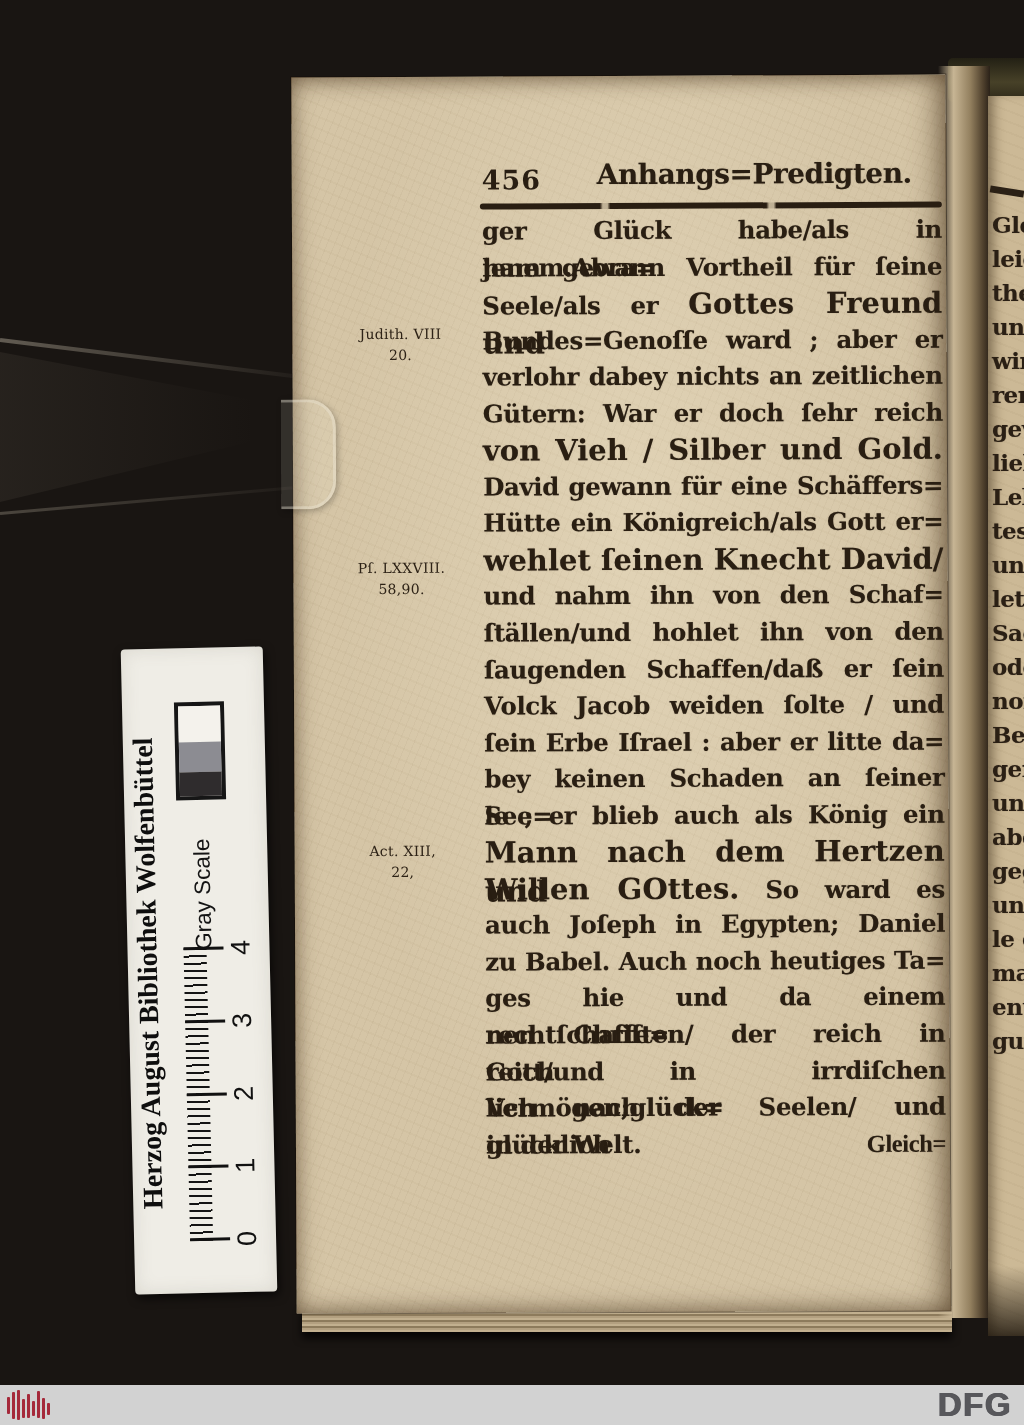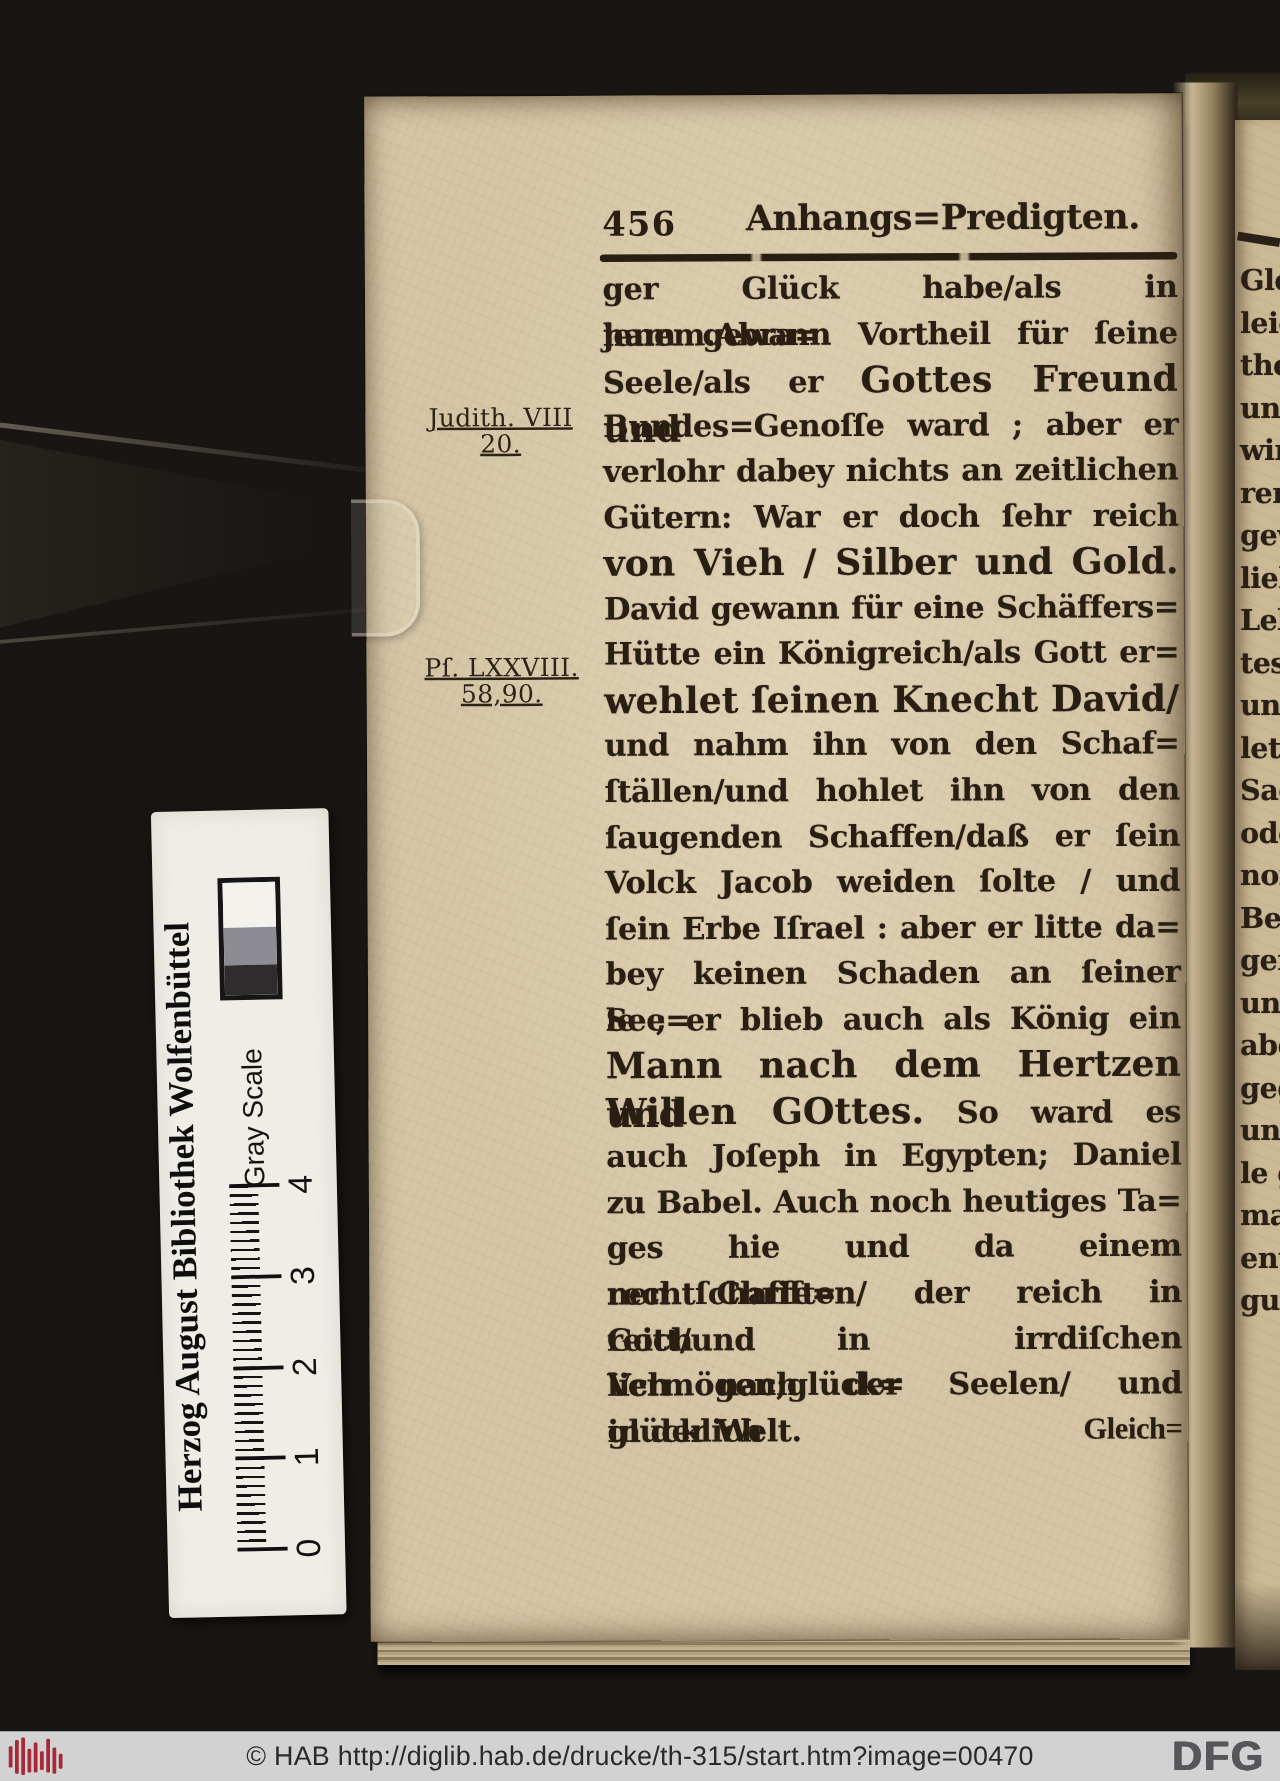--- a/index.html
+++ b/index.html
@@ -53,21 +53,21 @@
   .t-line{height:36.55px;overflow:visible;
     font-size:24.5px;font-weight:bold;letter-spacing:-0.4px;line-height:36.55px;
     color:#291e12;text-align:justify;text-align-last:justify;
     text-shadow:0 0 1px rgba(41,30,18,.4);}
   .t-line .em{font-size:29px;letter-spacing:0;}
   .t-line.cw-line{display:flex;justify-content:space-between;text-align-last:auto;}
   .catchword{margin-left:auto;font-family:Liberation Serif, serif;}
 
   .margin-notes{position:absolute;left:34px;top:0;width:148px;height:100%;}
   .margin-note{position:absolute;left:0;width:100%;text-align:center;
-    font-size:20px;line-height:21px;color:#2d2216;font-weight:normal;letter-spacing:.3px;text-decoration:underline;}
+    font-size:14px;line-height:21px;color:#2d2216;font-weight:normal;letter-spacing:.3px;}
 
   .page-clip{position:absolute;left:-12px;top:322px;width:52px;height:104px;
     border:3px solid rgba(240,235,218,.38);border-left:none;border-radius:0 28px 28px 0;
     background:rgba(250,245,230,.12);box-shadow:2px 2px 6px rgba(0,0,0,.25);}
 
   
   .facing-strip{position:absolute;left:988px;top:96px;width:36px;height:1240px;z-index:3;
     background:#ccb996;
     background-image:repeating-linear-gradient(21deg,rgba(150,130,95,.08) 0 2px,rgba(0,0,0,0) 2px 10px);
     box-shadow:inset 10px 0 12px -5px rgba(60,45,25,.55);overflow:hidden;}
@@ -149,23 +149,27 @@
 
 <div class="page">
   <div class="page-number ink">456</div>
   <div class="running-title ink">Anhangs=Predigten.</div>
   <div class="head-rule"></div>
   <div class="margin-notes" id="margin-notes">
       <div class="margin-note" style="top: 246.65px;">
         <div>Judith. VIII</div>
         <div>20.</div>
       </div>
-      <div class="margin-note" style="top: 447px;">
+      <div class="margin-note" style="top: 481px;">
         <div>Pſ. LXXVIII.</div>
         <div>58,90.</div>
+      </div>
+      <div class="margin-note" style="top: 763.832px;">
+        <div>Act. XIII,</div>
+        <div>22,</div>
       </div>
     </div>
   <div class="body-text" id="body-text">
       <div class="t-line"><span class="">ger Glück habe/als in jenem.Abra=</span></div>
       <div class="t-line"><span class="">ham gewann Vortheil für ſeine</span></div>
       <div class="t-line"><span class="">Seele/als er </span><span class="em">Gottes Freund und</span></div>
       <div class="t-line"><span class="">Bundes=Genoſſe ward ; aber er</span></div>
       <div class="t-line"><span class="">verlohr dabey nichts an zeitlichen</span></div>
       <div class="t-line"><span class="">Gütern: War er doch ſehr reich</span></div>
       <div class="t-line"><span class="em">von Vieh / Silber und Gold.</span></div>
@@ -225,15 +229,14 @@
       <rect x="6" y="4" width="3" height="27" rx="1"></rect>
       <rect x="11" y="2" width="3" height="30" rx="1"></rect>
       <rect x="16" y="11" width="3" height="19" rx="1"></rect>
       <rect x="21" y="6" width="3" height="24" rx="1"></rect>
       <rect x="26" y="13" width="3" height="15" rx="1"></rect>
       <rect x="31" y="3" width="3" height="27" rx="1"></rect>
       <rect x="36" y="10" width="3" height="21" rx="1"></rect>
       <rect x="41" y="15" width="3" height="12" rx="1"></rect>
     </g>
   </svg>
-  <div class="footer-url">© HAB http://diglib.hab.de/drucke/th-315/start.htm?image=00470</div>
   <div class="dfg-logo">DFG</div>
 </div>
 
 </body></html>

